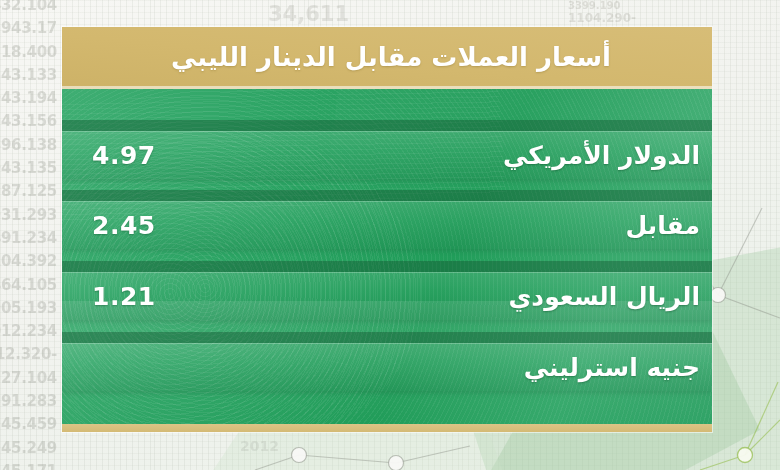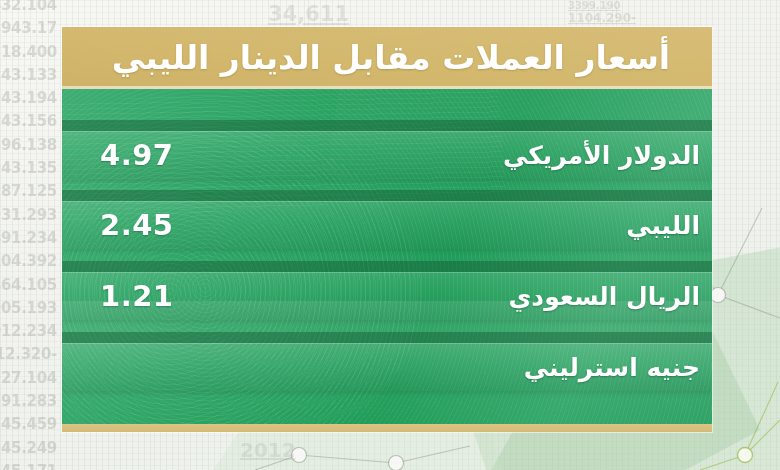--- a/index.html
+++ b/index.html
@@ -100,26 +100,25 @@
   }
   .bg-numbers span { display: block; }
 
   
   .bg-float {
     position: absolute;
     font-family: "DejaVu Sans", "Liberation Sans", sans-serif;
     color: rgba(150,150,140,0.22);
     font-weight: 600;
     white-space: nowrap;
-    text-decoration: underline;
   }
   .float-a { left: 268px; top: 2px;  font-size: 21px; }
   .float-b { left: 568px; top: 0px;  font-size: 10px; color: rgba(150,150,140,0.26); }
   .float-c { left: 568px; top: 11px; font-size: 12px; color: rgba(150,150,140,0.26); }
-  .float-d { left: 240px; top: 438px; font-size: 20px; color: rgba(150,155,145,0.20); }
+  .float-d { left: 240px; top: 438px; font-size: 14px; color: rgba(150,155,145,0.20); }
   .float-e { left: 250px; top: 82px; font-size: 13px; color: rgba(150,150,140,0.13); }
   .float-f { left: 430px; top: 88px; font-size: 11px; color: rgba(150,150,140,0.13); }
 
   
   #panel {
     position: absolute;
     left: 62px;
     top: 27px;
     width: 650px;
     height: 405px;
@@ -139,21 +138,21 @@
   }
   #title-bar::after {
     content: "";
     position: absolute;
     left: 0; right: 0; bottom: 0;
     height: 3px;
     background: rgba(255,255,255,0.55);
   }
   #title-text {
     color: #ffffff;
-    font-size: 33px;
+    font-size: 26px;
     font-weight: 700;
     letter-spacing: 0px;
     text-shadow: 0 1px 2px rgba(130,105,40,0.35);
     direction: rtl;
     padding-bottom: 2px;
     margin-left: 8px;
   }
 
   
   #panel-body {
@@ -232,27 +231,26 @@
     position: absolute;
     left: 0; right: 0; top: -11px;
     height: 11px;
     background: rgba(18,84,48,0.42);
   }
 
   .row-value {
     position: absolute;
     left: 30px;
     color: #ffffff;
-    font-size: 29px;
+    font-size: 25px;
     font-weight: 700;
     letter-spacing: 0.5px;
     direction: ltr;
     text-shadow: 0 1px 2px rgba(0,60,25,0.35);
     font-family: "DejaVu Sans", "Liberation Sans", sans-serif;
-    margin-left: 8px;
   }
 
   .row-label {
     position: absolute;
     right: 12px;
     color: #ffffff;
     font-size: 25px;
     font-weight: 700;
     direction: rtl;
     text-shadow: 0 1px 2px rgba(0,60,25,0.38);
@@ -359,21 +357,21 @@
         <div class="orn-light"></div>
       </div>
 
       <div id="rows">
           <div class="row" id="row-0">
             <div class="row-value">4.97</div>
             <div class="row-label">الدولار الأمريكي</div>
           </div>
           <div class="row" id="row-1">
             <div class="row-value">2.45</div>
-            <div class="row-label">الليبي</div>
+            <div class="row-label">مقابل</div>
           </div>
           <div class="row" id="row-2">
             <div class="row-value">1.21</div>
             <div class="row-label">الريال السعودي</div>
           </div>
           <div class="row" id="row-3">
             <div class="row-label">جنيه استرليني</div>
           </div>
         </div>
 

